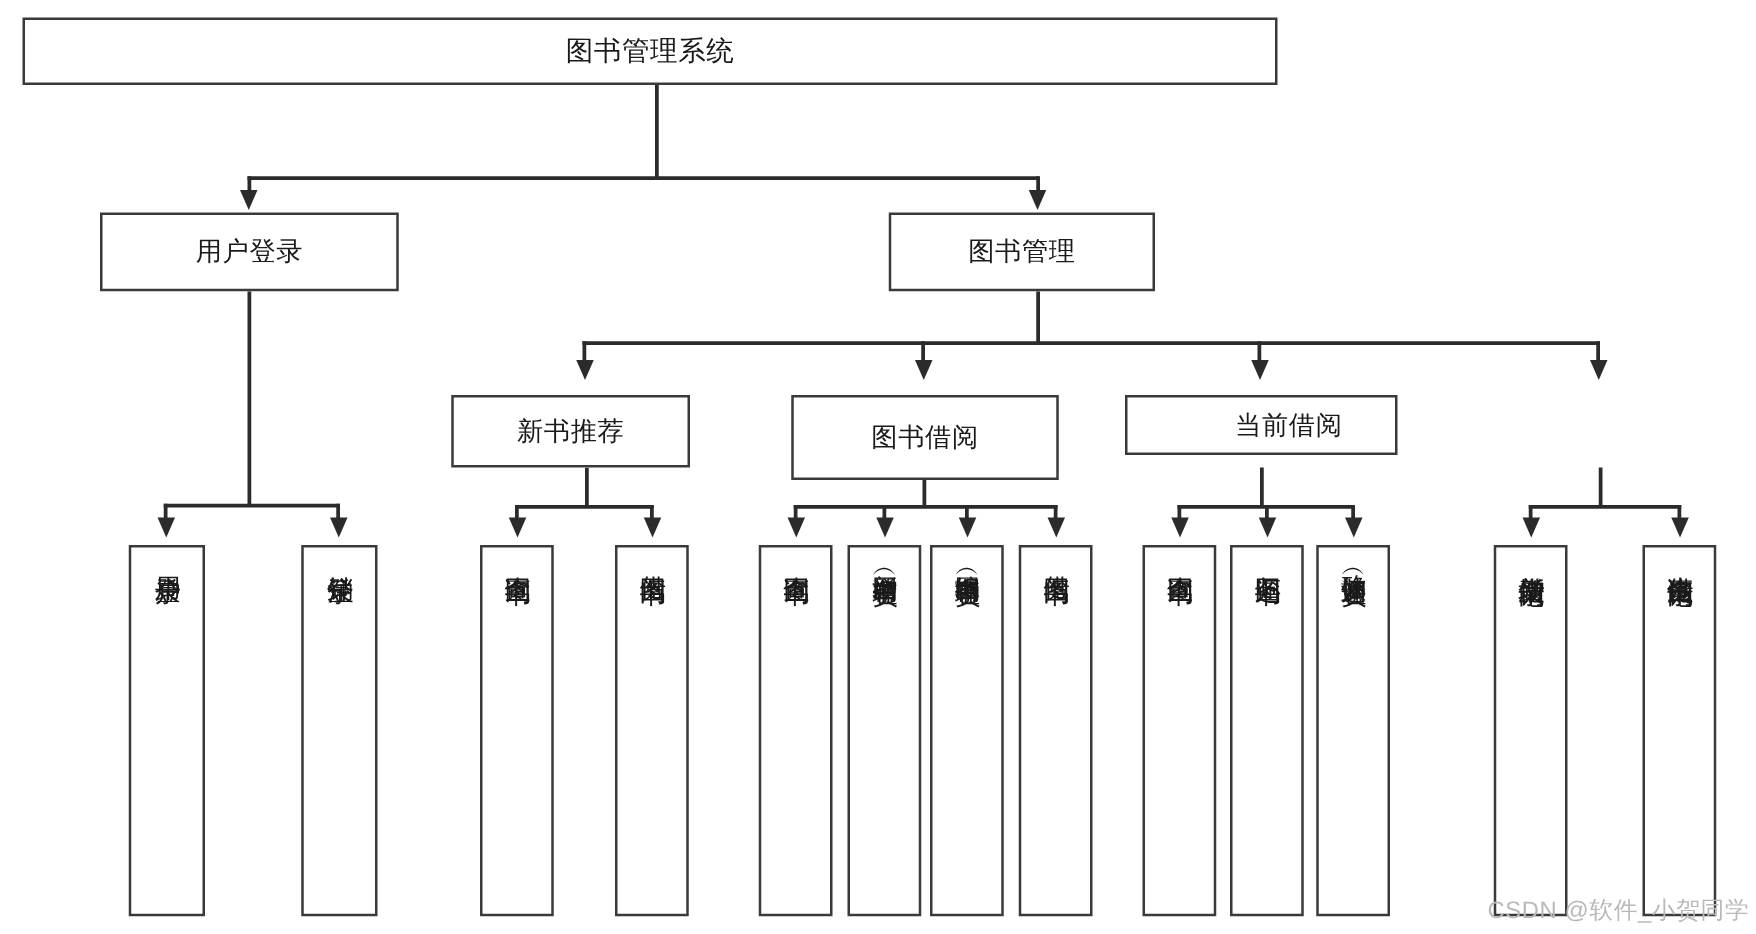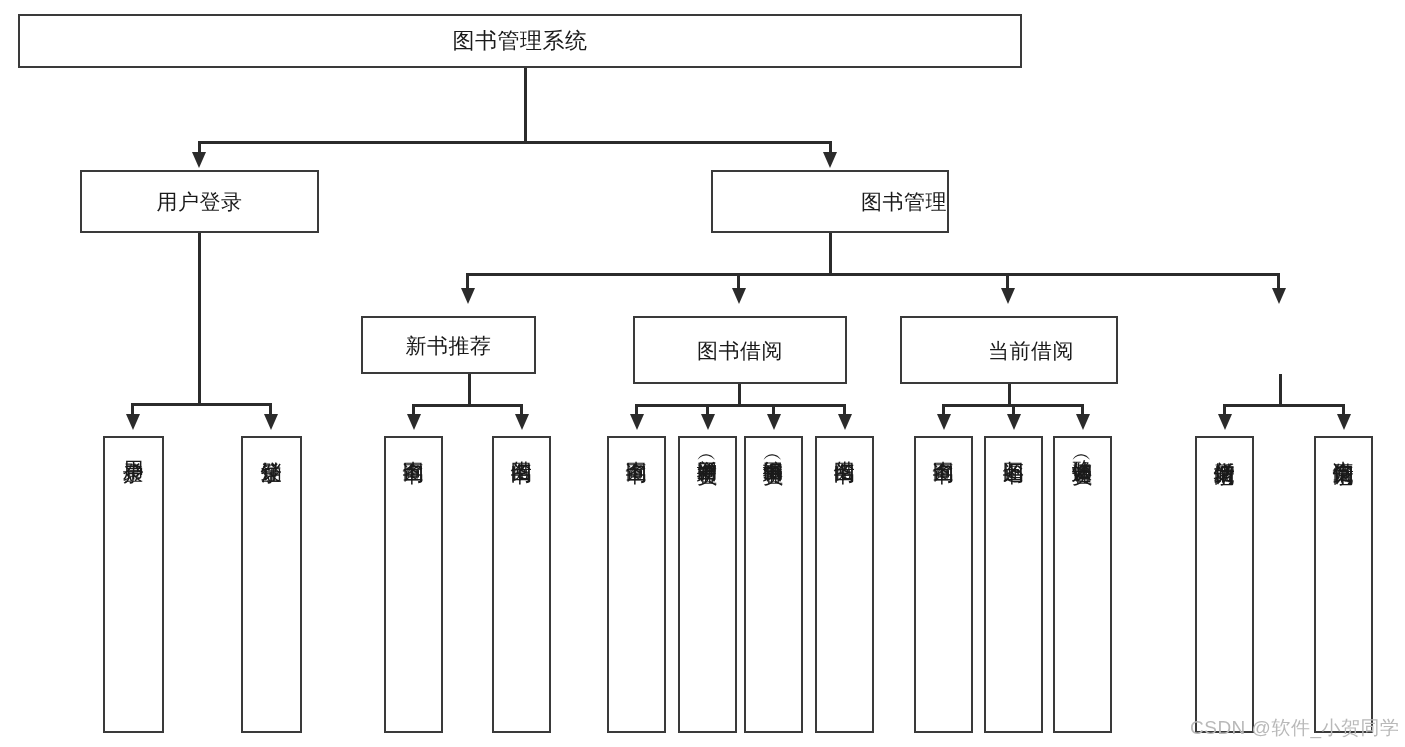--- a/index.html
+++ b/index.html
@@ -145,31 +145,31 @@
   <div class="edge vline" style="left:1342px; top:404px; height:13px;"></div>
   <div class="arrow" style="left:1337px; top:414px;"></div>
 
   <div class="node h root" style="left:18px; top:14px; width:1004px; height:54px;">
     <span class="node-label">图书管理系统</span>
   </div>
 
   <div class="node h" style="left:80px; top:170px; width:239px; height:63px;">
     <span class="node-label">用户登录</span>
   </div>
-  <div class="node h" style="left:711px; top:170px; width:238px; height:63px;justify-content:flex-end;">
+  <div class="node h" style="left:711px; top:170px; width:213px; height:63px;">
     <span class="node-label">图书管理</span>
   </div>
 
-  <div class="node h" style="left:361px; top:316px; width:175px; height:58px;">
+  <div class="node h" style="left:361px; top:316px; width:191px; height:58px;">
     <span class="node-label">新书推荐</span>
   </div>
   <div class="node h" style="left:633px; top:316px; width:214px; height:68px;">
     <span class="node-label">图书借阅</span>
   </div>
-  <div class="node h" style="left:900px; top:316px; width:218px; height:68px;padding-left:44px;">
+  <div class="node h" style="left:900px; top:316px; width:218px; height:48px;padding-left:44px;">
     <span class="node-label">当前借阅</span>
   </div>
 
   <div class="node v" style="left:103px; top:436px; width:61px; height:297px;">
     <span class="node-label">用户登录</span>
   </div>
   <div class="node v" style="left:241px; top:436px; width:61px; height:297px;">
     <span class="node-label">注销登录</span>
   </div>
 

